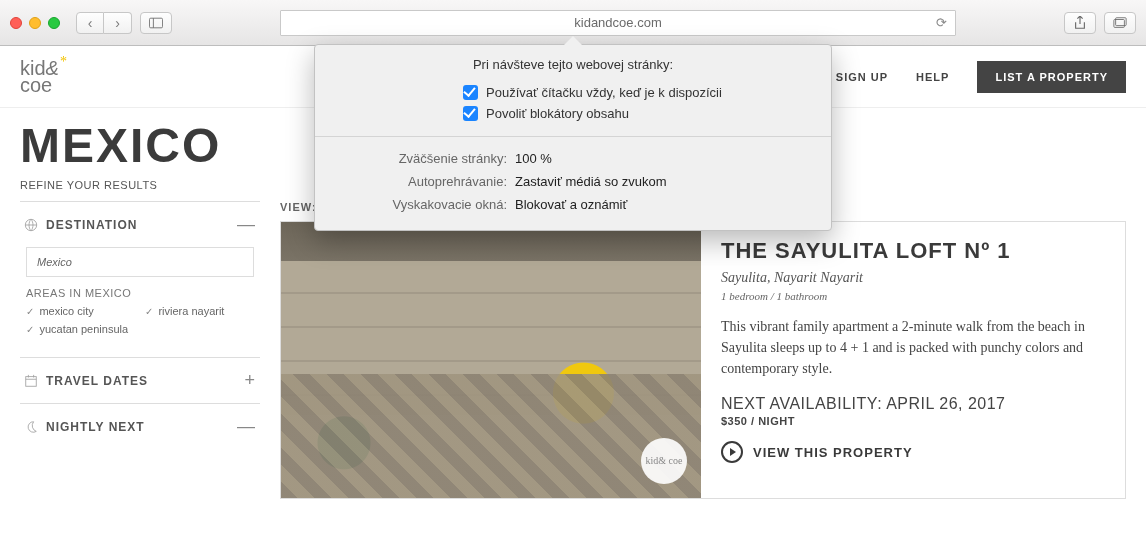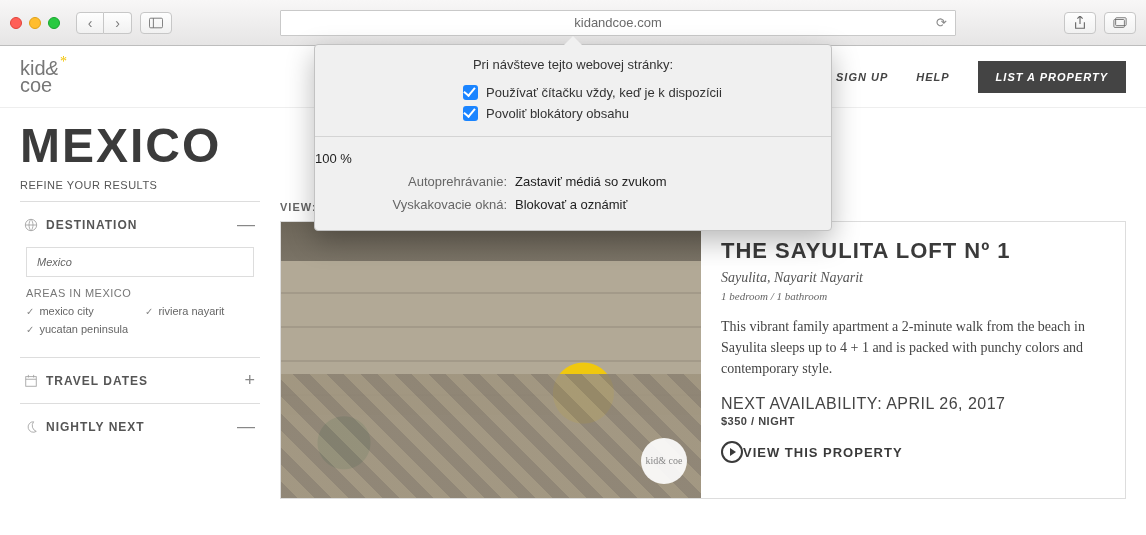--- a/index.html
+++ b/index.html
@@ -22,21 +22,21 @@
 .addr .reload { position:absolute; right:8px; color:#8a8a8a; }
 .right-tools { display:flex; gap:8px; }
 .tab-plus { width:28px; height:22px; display:flex; align-items:center; justify-content:center; color:#888; font-size:18px; position:absolute; right:4px; top:50px; }
 
 
 .page { position:absolute; top:46px; left:0; right:0; bottom:0; background:#fff; overflow:hidden; }
 .topbar { height:62px; display:flex; align-items:center; padding: 0 20px; border-bottom:1px solid #eee;}
 .logo { font-family: Georgia, serif; font-size:20px; color:#777; line-height:0.85; position:relative;}
 .logo .amp { font-style:italic; }
 .logo::after { content:"*"; color:#f2c200; position:absolute; top:-4px; right:-8px; font-size:14px;}
-.topnav { margin-left:auto; display:flex; align-items:center; gap:28px; font-size:11px; letter-spacing:1px; font-weight:700; color:#444;font-style:italic;}
+.topnav { margin-left:auto; display:flex; align-items:center; gap:28px; font-size:11px; letter-spacing:1px; font-weight:700; color:#444;}
 .cta { background:#444; color:#fff; padding:10px 18px; font-size:11px; letter-spacing:1px; font-weight:700;}
 .hero-title { font-size:48px; font-weight:800; letter-spacing:2px; color:#3b3b3b; margin:10px 0 2px 20px; font-family: Arial, sans-serif;}
 .refine { font-size:11px; letter-spacing:0.5px; color:#555; margin:6px 0 10px 20px;}
 .main { display:flex; padding: 0 20px; gap:20px;}
 .sidebar { width:240px; }
 .filter { border-top:1px solid #ddd; padding:12px 4px; }
 .filter-head { display:flex; align-items:center; font-size:12px; letter-spacing:1px; color:#555; font-weight:600;}
 .filter-head .exp { margin-left:auto; font-size:18px; font-weight:300; color:#888;}
 .filter-head .ficon { width:14px; height:14px; margin-right:8px; opacity:0.6;}
 .dest-input { margin:12px 2px 10px; border:1px solid #ddd; padding:8px 10px; font-size:11px; font-style:italic; color:#666;}
@@ -61,21 +61,21 @@
   opacity:0.9;
 }
 .badge { position:absolute; right:14px; bottom:14px; width:46px; height:46px; border-radius:50%; background:rgba(255,255,255,0.9); display:flex; align-items:center; justify-content:center; font-size:10px; color:#888; font-family:Georgia,serif; text-align:center; line-height:1;}
 .listing-info { flex:1; padding:16px 20px; }
 .ltitle { font-size:22px; font-weight:700; letter-spacing:1px; color:#3a3a3a; font-family: Arial, sans-serif;}
 .lloc { font-style:italic; font-family:Georgia,serif; color:#555; font-size:14px; margin-top:6px;}
 .lrooms { font-style:italic; font-family:Georgia,serif; color:#666; font-size:11px; margin-top:4px;}
 .ldesc { font-family:Georgia,serif; color:#444; font-size:14px; margin-top:14px; line-height:1.5;}
 .lavail { font-size:16px; font-weight:400; letter-spacing:0.5px; color:#444; margin-top:16px;}
 .lprice { font-size:11px; font-weight:700; letter-spacing:0.5px; color:#444; margin-top:2px;}
-.lview { display:flex; align-items:center; margin-top:14px; font-size:13px; font-weight:800; letter-spacing:1px; color:#3a3a3a;}
+.lview { display:flex; align-items:center; gap:10px; margin-top:14px; font-size:13px; font-weight:800; letter-spacing:1px; color:#3a3a3a;}
 .lview .circ { width:22px; height:22px; border:2px solid #3a3a3a; border-radius:50%; display:flex; align-items:center; justify-content:center;}
 .lview .circ::after { content:""; width:0; height:0; border-left:6px solid #3a3a3a; border-top:4px solid transparent; border-bottom:4px solid transparent; margin-left:2px;}
 
 
 .popover { position:absolute; top:44px; left:50%; transform:translateX(-50%); width:518px; background:#f0f0f0; border:1px solid #c2c2c2; border-radius:4px; box-shadow: 0 10px 28px rgba(0,0,0,0.28); z-index:100; font-size:13px; color:#333;}
 .popover::before { content:""; position:absolute; top:-9px; left:50%; transform:translateX(-50%); width:0; height:0; border-left:10px solid transparent; border-right:10px solid transparent; border-bottom:10px solid #f0f0f0;}
 .pop-head { text-align:center; padding:12px 0 10px; color:#333; }
 .pop-checks { padding: 0 0 12px 0; }
 .chk { display:flex; align-items:center; gap:8px; padding:3px 0 3px 148px;}
 .chkbox { width:15px; height:15px; background:#1a84ff; border-radius:3px; position:relative;}
@@ -222,20 +222,21 @@
       <span>Používať čítačku vždy, keď je k dispozícii</span>
     </div>
     <div class="chk">
       <div class="chkbox"></div>
       <span>Povoliť blokátory obsahu</span>
     </div>
   </div>
   <div class="pop-sep"></div>
   <div class="pop-grid">
     <div class="prow">
+      <div class="plabel">Zväčšenie stránky:</div>
       <div class="pval">100 %</div>
     </div>
     <div class="prow">
       <div class="plabel">Autoprehrávanie:</div>
       <div class="pval">Zastaviť médiá so zvukom</div>
     </div>
     <div class="prow">
       <div class="plabel">Vyskakovacie okná:</div>
       <div class="pval">Blokovať a oznámiť</div>
     </div>

